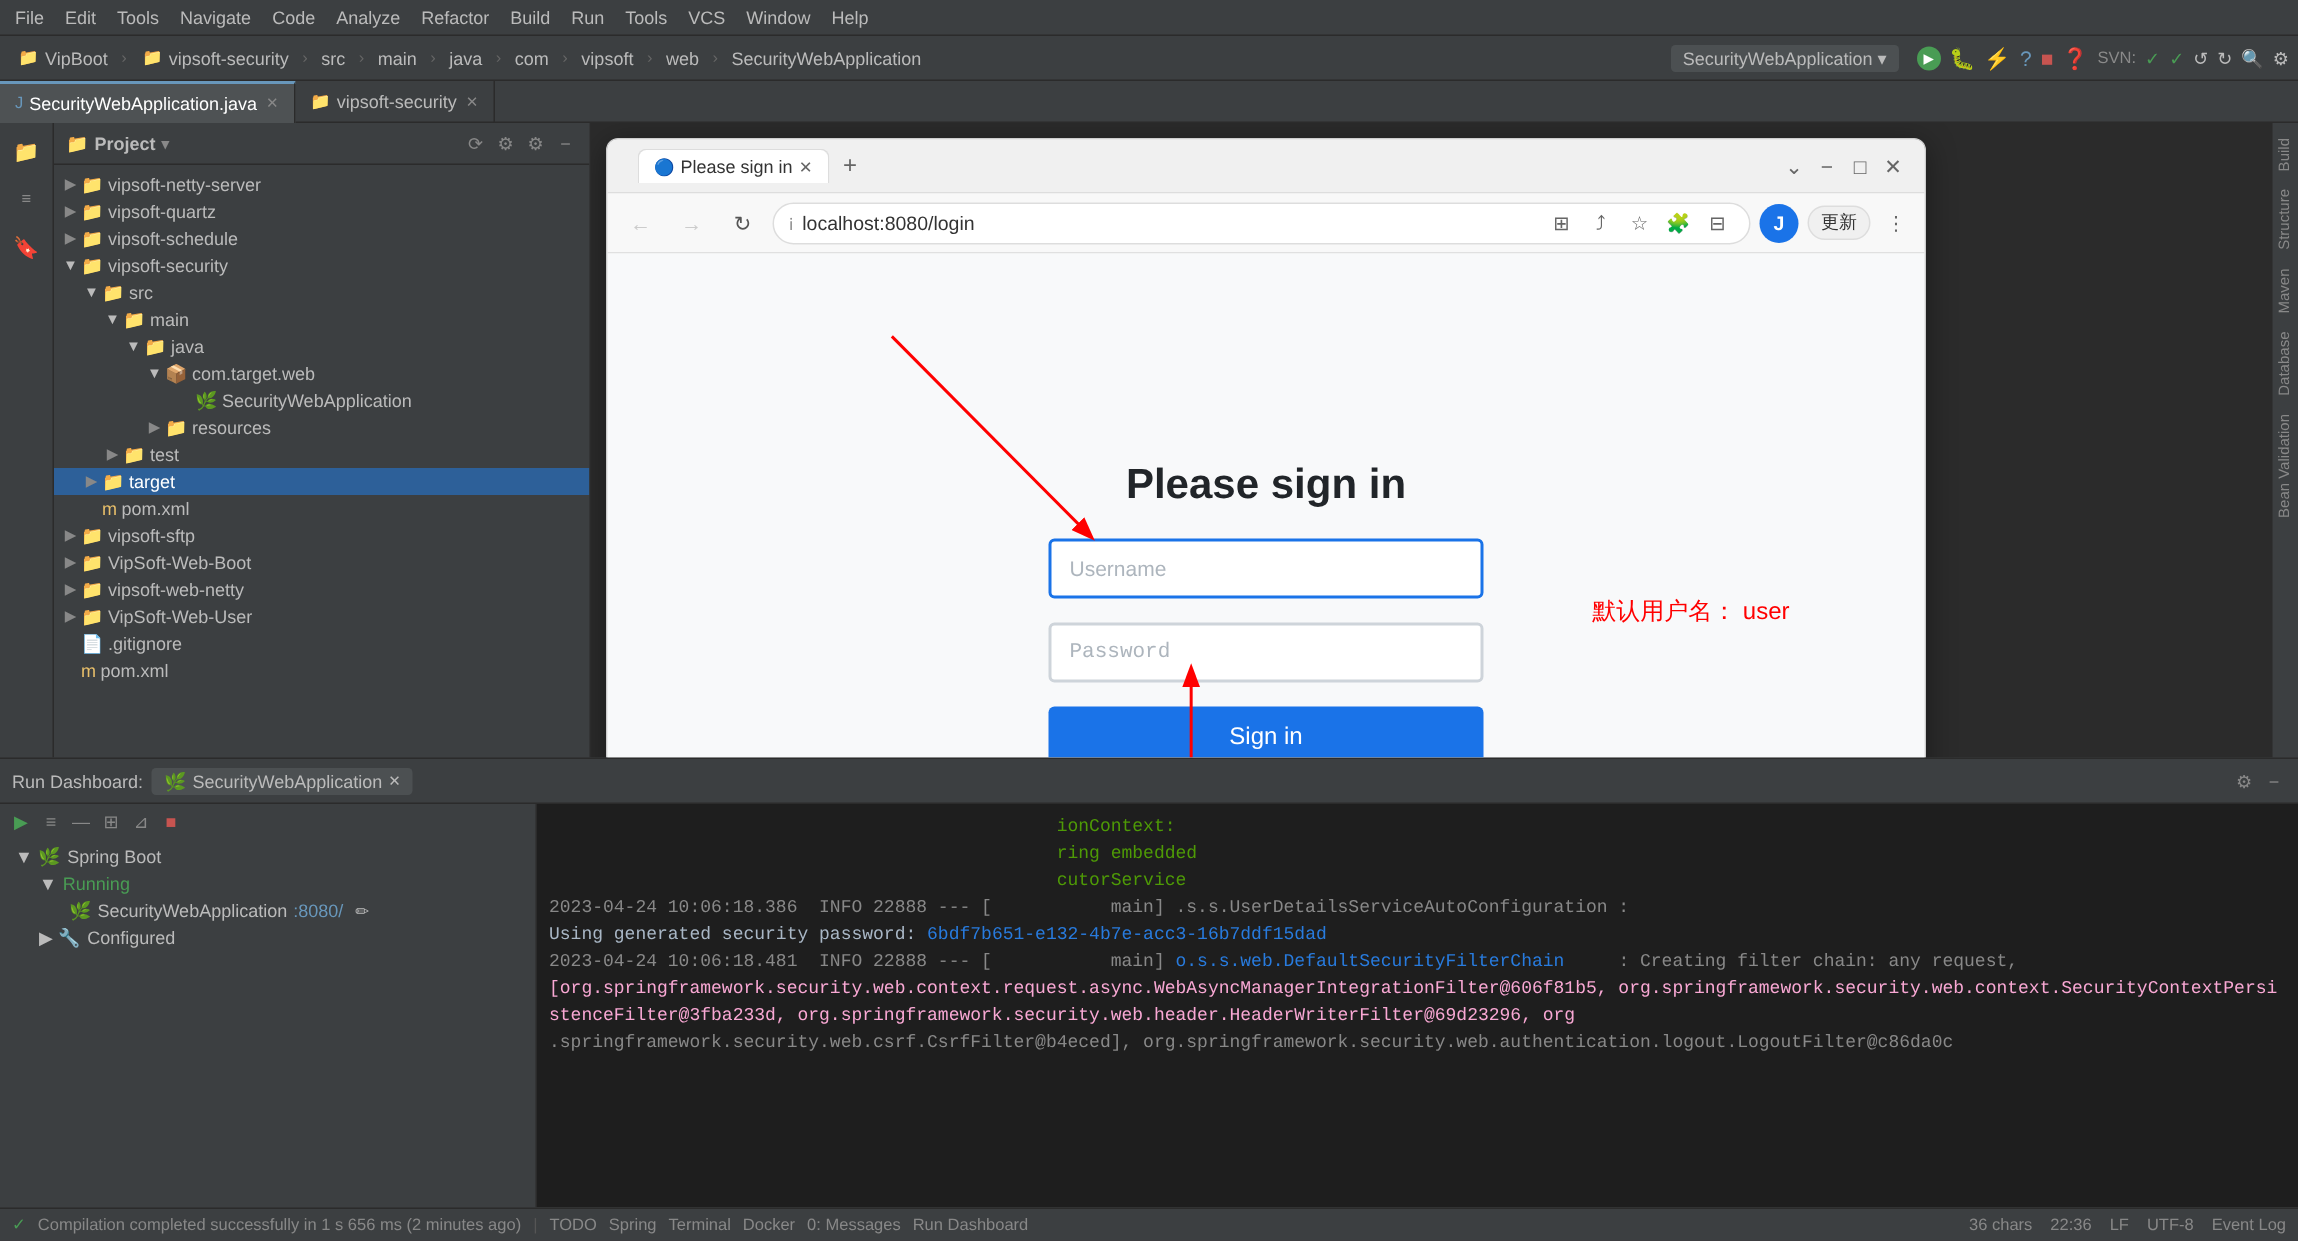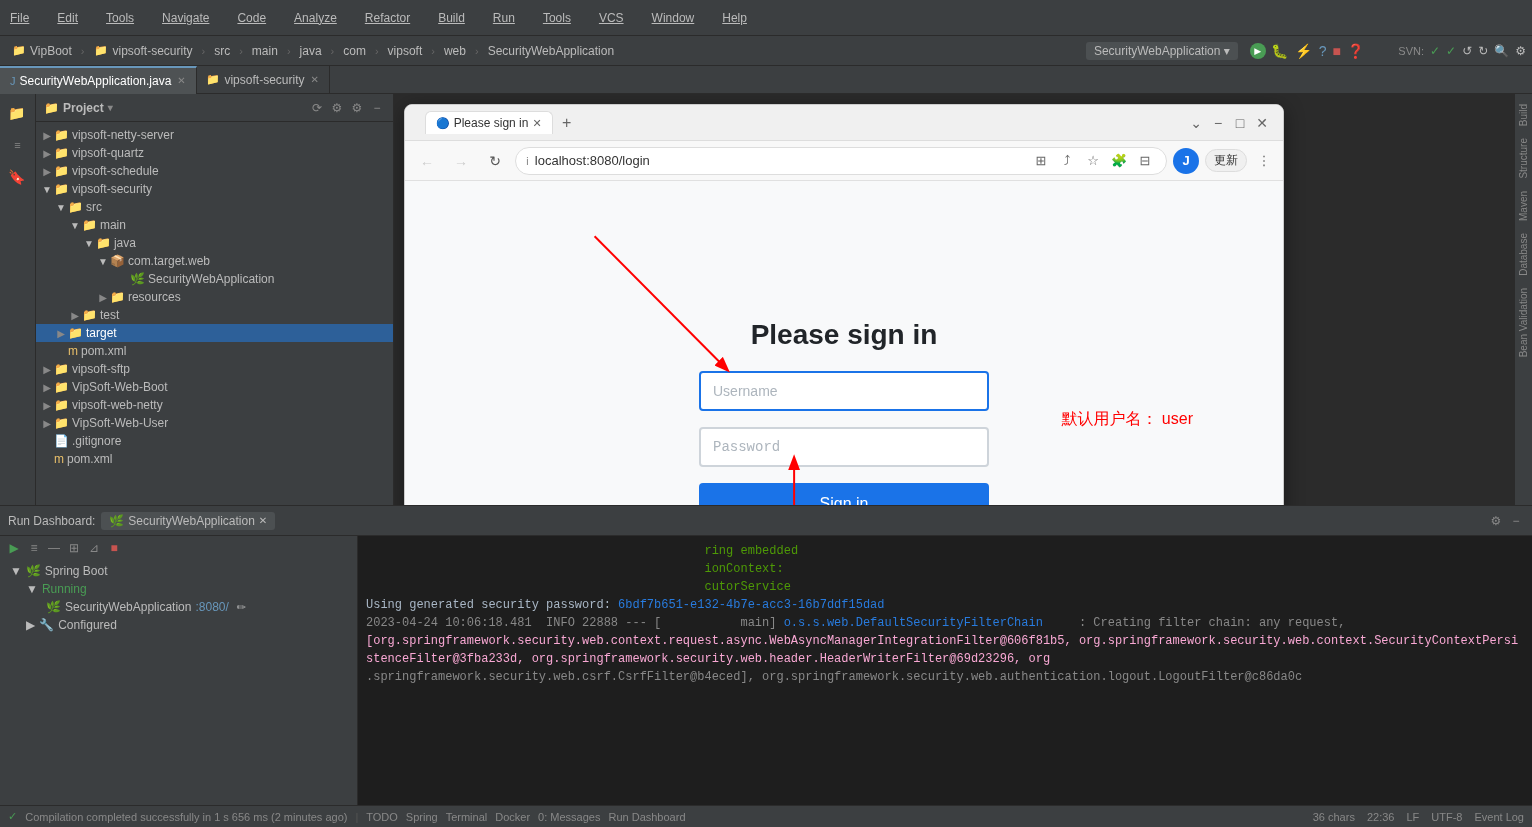--- a/index.html
+++ b/index.html
@@ -9,27 +9,26 @@
       overflow: hidden;
       font-family: 'Segoe UI', Arial, sans-serif;
       font-size: 13px;
       background: #3c3f41;
       color: #bbb;
     }
 
     
     .menu-bar {
       background: #3c3f41;
-      height: 36px;
+      height: 24px;
       display: flex;
       align-items: center;
       padding: 0 4px;
-      gap: 16px;
+      gap: 2px;
       border-bottom: 1px solid #2b2b2b;
-      text-decoration: underline;
     }
     .menu-bar span {
       padding: 2px 6px;
       cursor: pointer;
       color: #bbb;
       font-size: 12px;
     }
 
     
     .toolbar {
@@ -63,21 +62,21 @@
       border-radius: 50%;
       display: inline-flex; align-items: center; justify-content: center;
       color: white; font-size: 9px; cursor: pointer;
       margin-left: 6px;
     }
     .toolbar-right {
       margin-left: auto;
       display: flex; align-items: center; gap: 6px;
       font-size: 12px; color: #bbb; padding-left: 34px;
     }
-    .svn-label { font-size: 11px; color: #8a8a8a; margin-left: 28px; }
+    .svn-label { font-size: 11px; color: #8a8a8a; }
 
     
     .tabs-bar {
       background: #3c3f41;
       height: 28px;
       display: flex;
       align-items: center;
       border-bottom: 1px solid #2b2b2b;
       padding: 0;
     }
@@ -819,24 +818,25 @@
           <span style="font-size:11px;margin-left:4px;cursor:pointer;">✏</span>
         </div>
         <div class="spring-item spring-leaf">
           <span style="color:#bbb;">▶</span>
           <span>🔧</span>
           <span>Configured</span>
         </div>
       </div>
 
       <div class="bottom-right">
+        <div class="console-line" style="color:#4e9a06;">                                               ionContext:</div>
         <div class="console-line" style="color:#4e9a06;">                                               ring embedded</div>
-        <div class="console-line" style="color:#4e9a06;">                                               ionContext:</div>
         <div class="console-line" style="color:#4e9a06;">                                               cutorService</div>
         <div class="console-line"></div>
+        <div class="console-line"><span style="color:#888;">2023-04-24 10:06:18.386  INFO 22888 --- [           main] .s.s.UserDetailsServiceAutoConfiguration :</span></div>
         <div class="console-line"></div>
         <div class="console-line"><span style="color:#a9b7c6;">Using generated security password: </span><span class="console-highlight">6bdf7b651-e132-4b7e-acc3-16b7ddf15dad</span></div>
         <div class="console-line"></div>
         <div class="console-line"><span style="color:#888;">2023-04-24 10:06:18.481  INFO 22888 --- [           main] <span class="console-highlight">o.s.s.web.DefaultSecurityFilterChain</span>     : Creating filter chain: any request,</span></div>
         <div class="console-line" style="color:#f9a8d4;">[org.springframework.security.web.context.request.async.WebAsyncManagerIntegrationFilter@606f81b5, org.springframework.security.web.context.SecurityContextPersistenceFilter@3fba233d, org.springframework.security.web.header.HeaderWriterFilter@69d23296, org</div>
         <div class="console-line" style="color:#888;">.springframework.security.web.csrf.CsrfFilter@b4eced], org.springframework.security.web.authentication.logout.LogoutFilter@c86da0c</div>
       </div>
     </div>
   </div>
 

